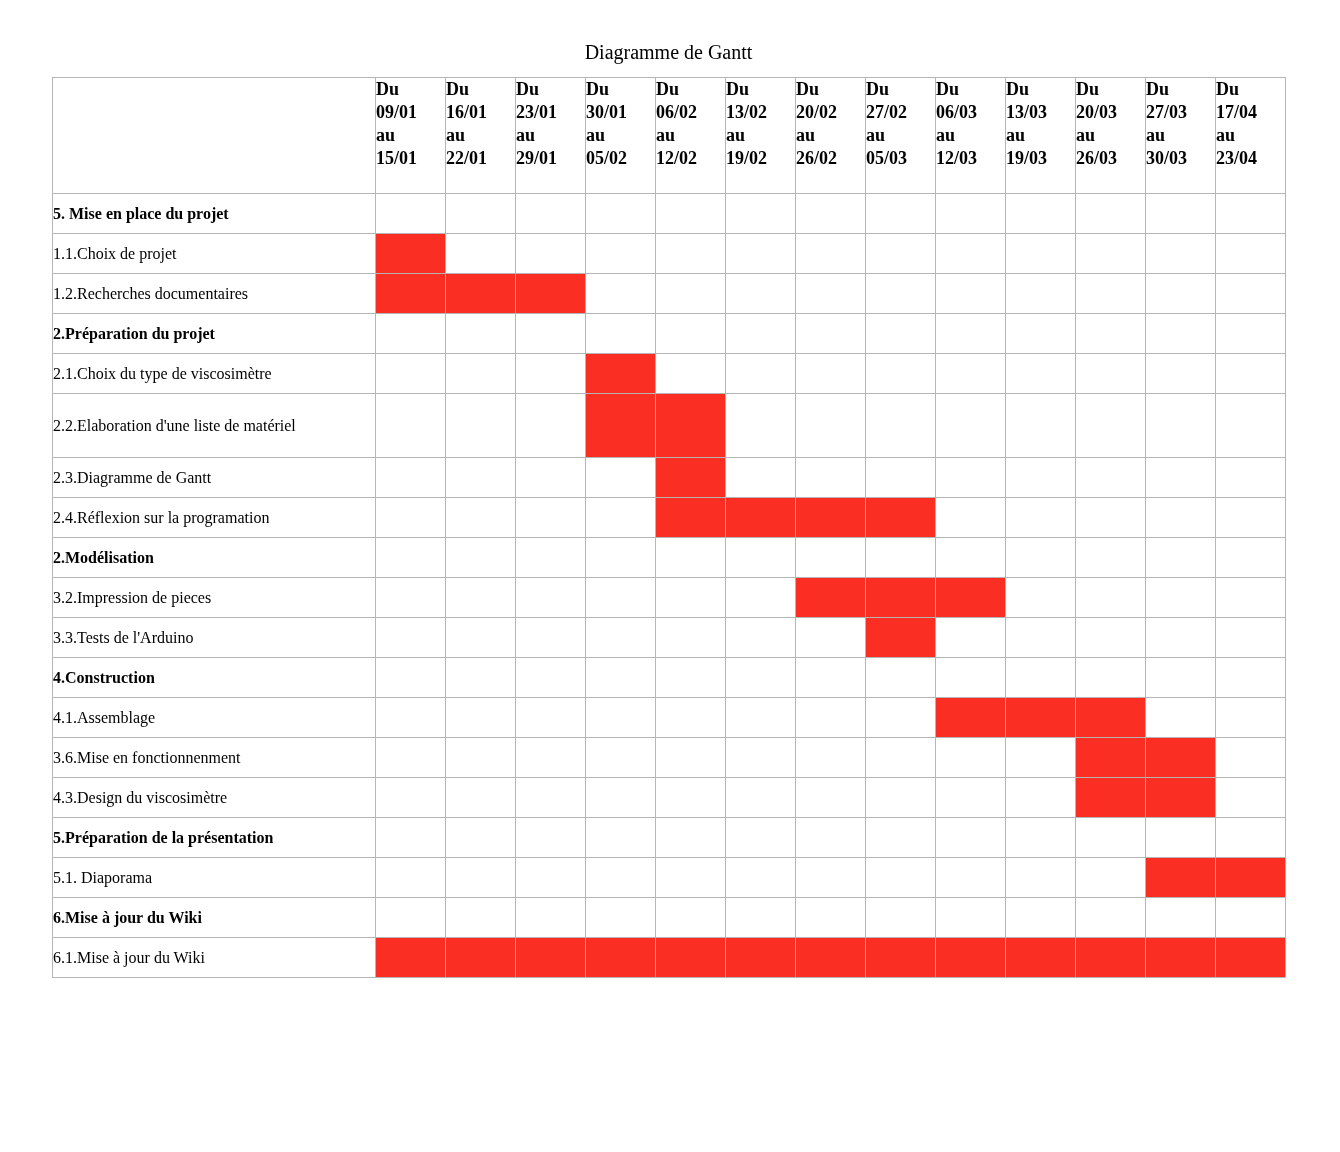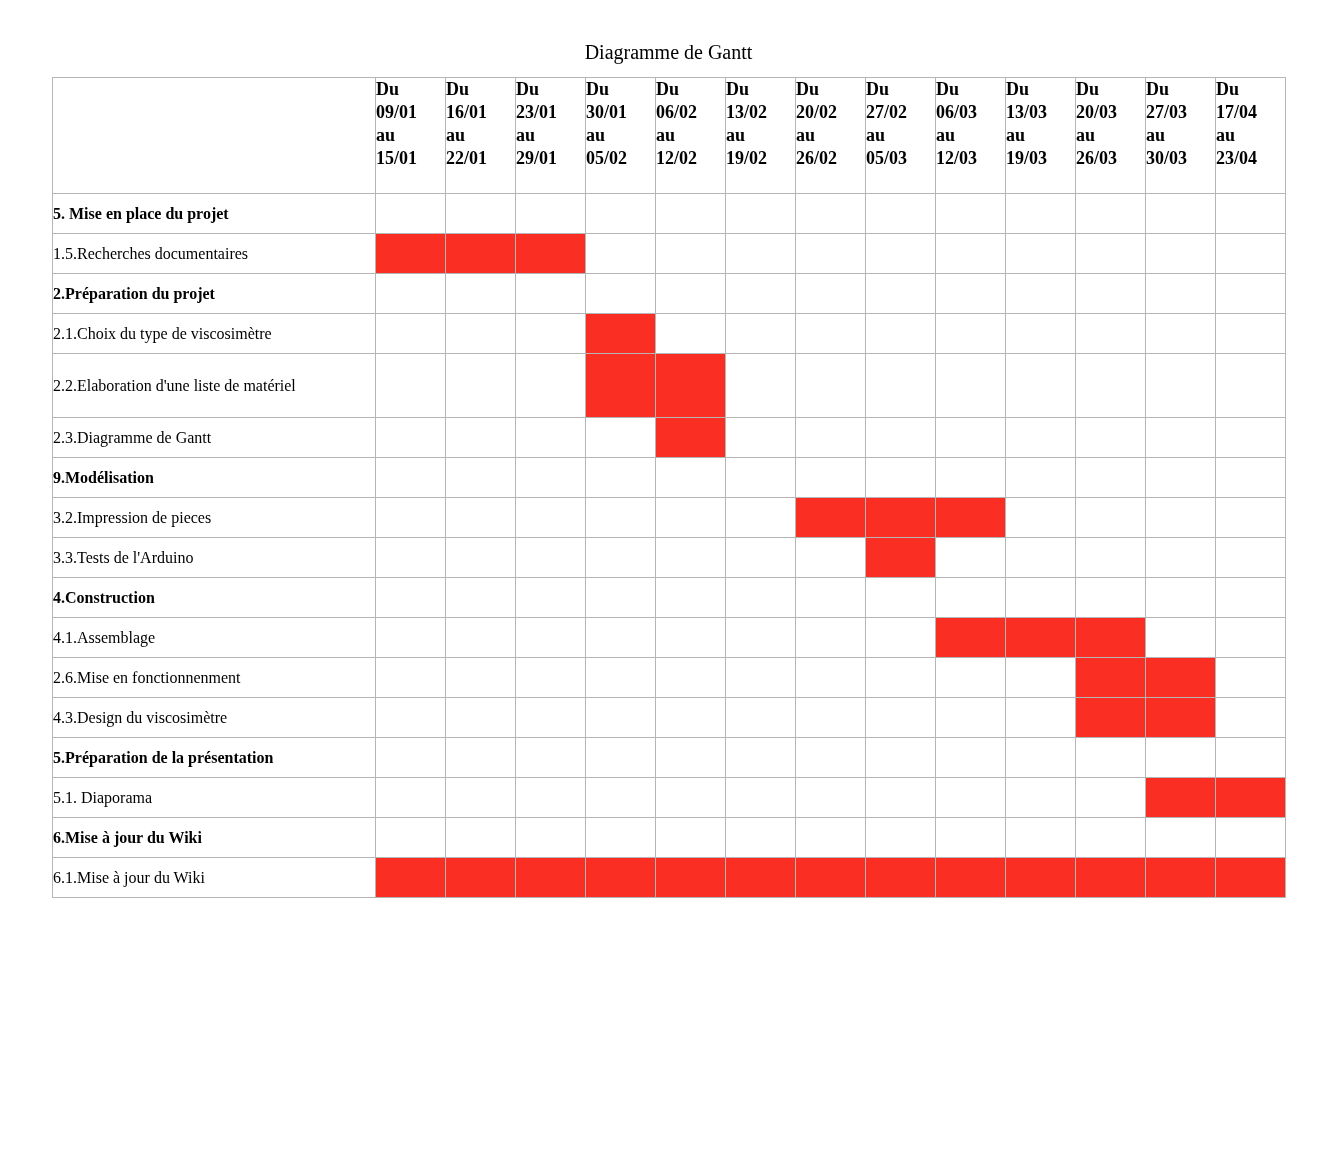--- a/index.html
+++ b/index.html
@@ -155,21 +155,37 @@
           <td class="cell"></td>
           <td class="cell"></td>
           <td class="cell"></td>
           <td class="cell"></td>
           <td class="cell"></td>
           <td class="cell"></td>
           <td class="cell"></td>
           <td class="cell"></td>
         </tr>
         <tr>
-          <td class="label">1.5.Recherches documentaires</td>
+          <td class="label">1.1.Choix de projet</td>
+          <td class="cell on"></td>
+          <td class="cell"></td>
+          <td class="cell"></td>
+          <td class="cell"></td>
+          <td class="cell"></td>
+          <td class="cell"></td>
+          <td class="cell"></td>
+          <td class="cell"></td>
+          <td class="cell"></td>
+          <td class="cell"></td>
+          <td class="cell"></td>
+          <td class="cell"></td>
+          <td class="cell"></td>
+        </tr>
+        <tr>
+          <td class="label">1.2.Recherches documentaires</td>
           <td class="cell on"></td>
           <td class="cell on"></td>
           <td class="cell on"></td>
           <td class="cell"></td>
           <td class="cell"></td>
           <td class="cell"></td>
           <td class="cell"></td>
           <td class="cell"></td>
           <td class="cell"></td>
           <td class="cell"></td>
@@ -235,21 +251,37 @@
           <td class="cell"></td>
           <td class="cell"></td>
           <td class="cell"></td>
           <td class="cell"></td>
           <td class="cell"></td>
           <td class="cell"></td>
           <td class="cell"></td>
           <td class="cell"></td>
         </tr>
         <tr>
-          <td class="label section">9.Modélisation</td>
+          <td class="label">2.4.Réflexion sur la programation</td>
+          <td class="cell"></td>
+          <td class="cell"></td>
+          <td class="cell"></td>
+          <td class="cell"></td>
+          <td class="cell on"></td>
+          <td class="cell on"></td>
+          <td class="cell on"></td>
+          <td class="cell on"></td>
+          <td class="cell"></td>
+          <td class="cell"></td>
+          <td class="cell"></td>
+          <td class="cell"></td>
+          <td class="cell"></td>
+        </tr>
+        <tr>
+          <td class="label section">2.Modélisation</td>
           <td class="cell"></td>
           <td class="cell"></td>
           <td class="cell"></td>
           <td class="cell"></td>
           <td class="cell"></td>
           <td class="cell"></td>
           <td class="cell"></td>
           <td class="cell"></td>
           <td class="cell"></td>
           <td class="cell"></td>
@@ -315,21 +347,21 @@
           <td class="cell"></td>
           <td class="cell"></td>
           <td class="cell"></td>
           <td class="cell on"></td>
           <td class="cell on"></td>
           <td class="cell on"></td>
           <td class="cell"></td>
           <td class="cell"></td>
         </tr>
         <tr>
-          <td class="label">2.6.Mise en fonctionnenment</td>
+          <td class="label">3.6.Mise en fonctionnenment</td>
           <td class="cell"></td>
           <td class="cell"></td>
           <td class="cell"></td>
           <td class="cell"></td>
           <td class="cell"></td>
           <td class="cell"></td>
           <td class="cell"></td>
           <td class="cell"></td>
           <td class="cell"></td>
           <td class="cell"></td>

